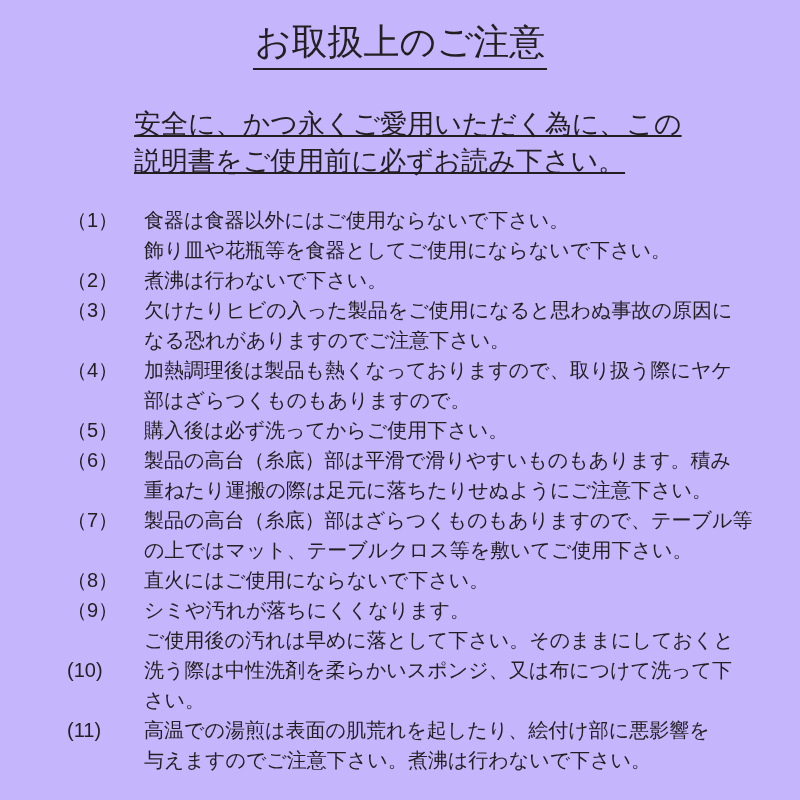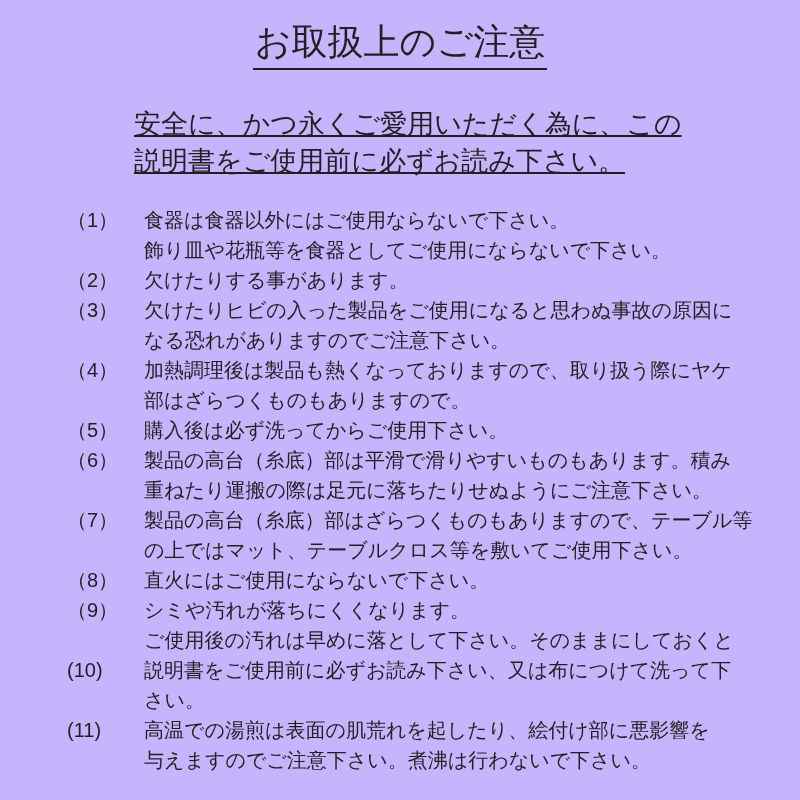--- a/index.html
+++ b/index.html
@@ -80,21 +80,21 @@
       <div class="row">
         <span class="num">（1）</span>
         <div class="lines">
           <div class="line">食器は食器以外にはご使用ならないで下さい。</div>
           <div class="line">飾り皿や花瓶等を食器としてご使用にならないで下さい。</div>
         </div>
       </div>
       <div class="row">
         <span class="num">（2）</span>
         <div class="lines">
-          <div class="line">欠けたりする事があります。</div>
+          <div class="line">煮沸は行わないで下さい。</div>
         </div>
       </div>
       <div class="row">
         <span class="num">（3）</span>
         <div class="lines">
           <div class="line">欠けたりヒビの入った製品をご使用になると思わぬ事故の原因に</div>
           <div class="line">なる恐れがありますのでご注意下さい。</div>
         </div>
       </div>
       <div class="row">
@@ -133,21 +133,21 @@
       <div class="row">
         <span class="num">（9）</span>
         <div class="lines">
           <div class="line">シミや汚れが落ちにくくなります。</div>
           <div class="line">ご使用後の汚れは早めに落として下さい。そのままにしておくと</div>
         </div>
       </div>
       <div class="row">
         <span class="num">(10)</span>
         <div class="lines">
-          <div class="line">説明書をご使用前に必ずお読み下さい、又は布につけて洗って下</div>
+          <div class="line">洗う際は中性洗剤を柔らかいスポンジ、又は布につけて洗って下</div>
           <div class="line">さい。</div>
         </div>
       </div>
       <div class="row">
         <span class="num">(11)</span>
         <div class="lines">
           <div class="line">高温での湯煎は表面の肌荒れを起したり、絵付け部に悪影響を</div>
           <div class="line">与えますのでご注意下さい。煮沸は行わないで下さい。</div>
         </div>
       </div>

